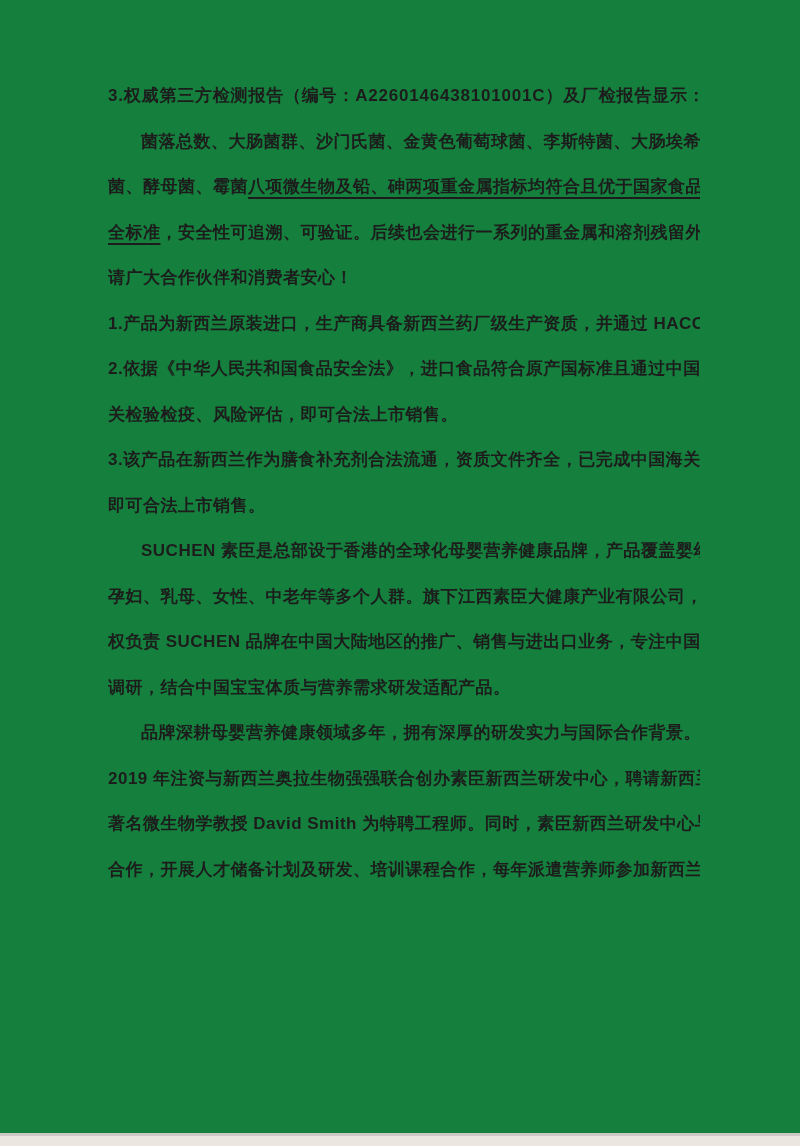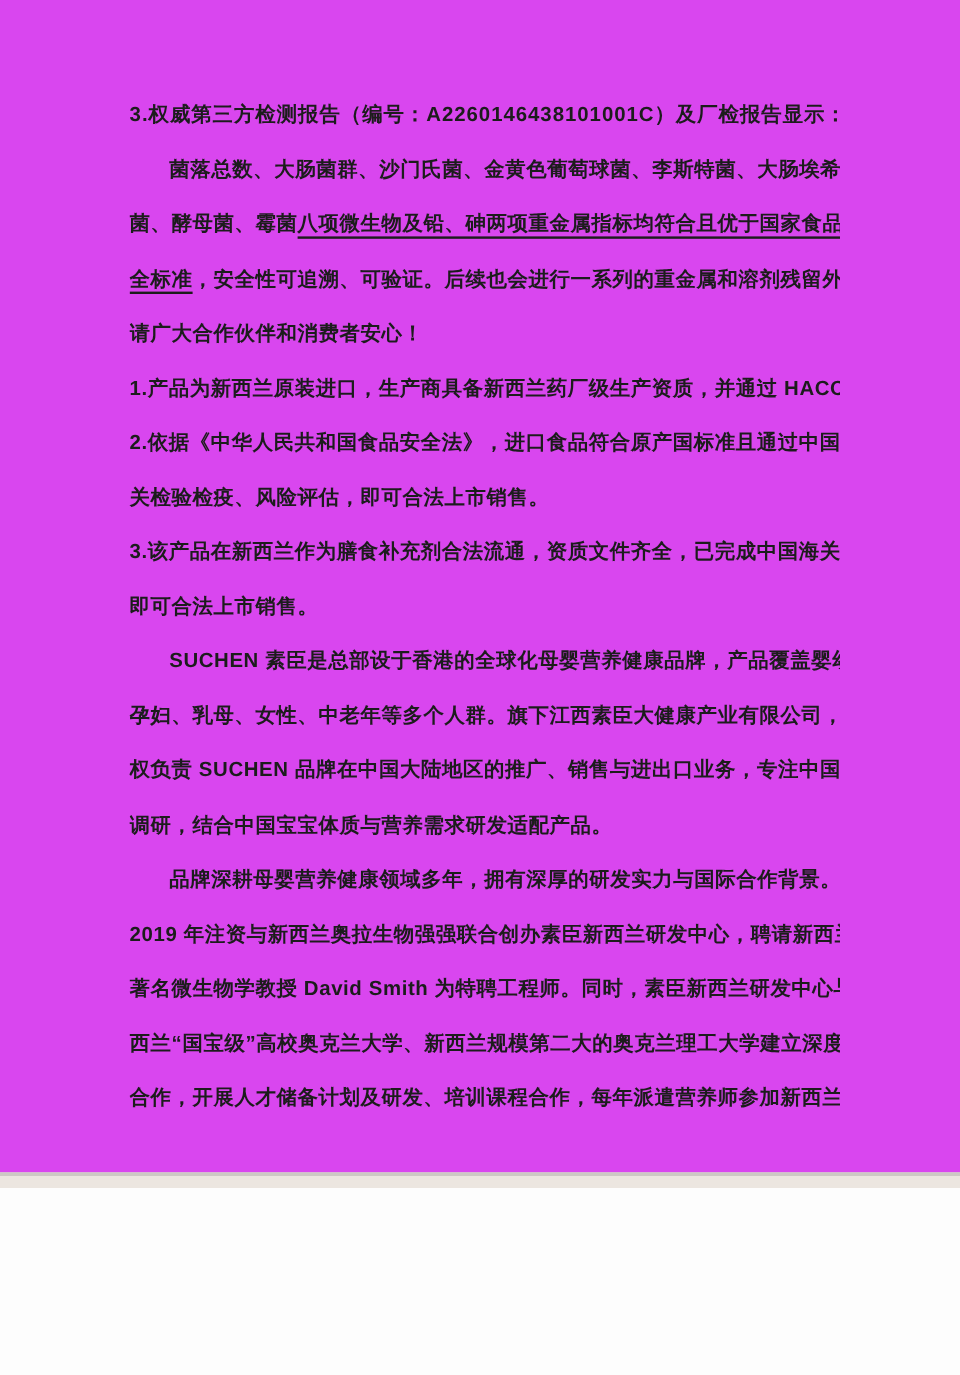--- a/index.html
+++ b/index.html
@@ -3,22 +3,22 @@
 <meta charset="utf-8">
 <style>
   html, body {
     margin: 0;
     padding: 0;
     background: #fdfdfd;
   }
   .page {
     position: relative;
     width: 800px;
-    height: 990px;
-    background: #d946ef;
+    height: 1146px;
+    background: #15803d;
     overflow: hidden;
     font-family: "Liberation Sans", sans-serif;
   }
   .doc {
     position: absolute;
     top: 73px;
     left: 108px;
     width: 592px;
     color: #1c1c1c;
   }
@@ -72,17 +72,16 @@
       <div class="line"><span class="">关检验检疫、风险评估，即可合法上市销售。</span></div>
       <div class="line jfull"><span class="">3.该产品在新西兰作为膳食补充剂合法流通，资质文件齐全，已完成中国海关入</span></div>
       <div class="line"><span class="">即可合法上市销售。</span></div>
       <div class="line indent jfull"><span class="">SUCHEN 素臣是总部设于香港的全球化母婴营养健康品牌，产品覆盖婴幼儿、</span></div>
       <div class="line jfull"><span class="">孕妇、乳母、女性、中老年等多个人群。旗下江西素臣大健康产业有限公司，全</span></div>
       <div class="line jfull"><span class="">权负责 SUCHEN 品牌在中国大陆地区的推广、销售与进出口业务，专注中国市场</span></div>
       <div class="line"><span class="">调研，结合中国宝宝体质与营养需求研发适配产品。</span></div>
       <div class="line indent jfull"><span class="">品牌深耕母婴营养健康领域多年，拥有深厚的研发实力与国际合作背景。</span></div>
       <div class="line jfull"><span class="">2019 年注资与新西兰奥拉生物强强联合创办素臣新西兰研发中心，聘请新西兰</span></div>
       <div class="line jfull"><span class="">著名微生物学教授 David Smith 为特聘工程师。同时，素臣新西兰研发中心与新</span></div>
-      <div class="line jfull"><span class="">西兰“国宝级”高校奥克兰大学、新西兰规模第二大的奥克兰理工大学建立深度</span></div>
       <div class="line jfull"><span class="">合作，开展人才储备计划及研发、培训课程合作，每年派遣营养师参加新西兰高</span></div>
     </div>
   <div class="footer-strip"></div>
 </div>
 
 </body></html>

